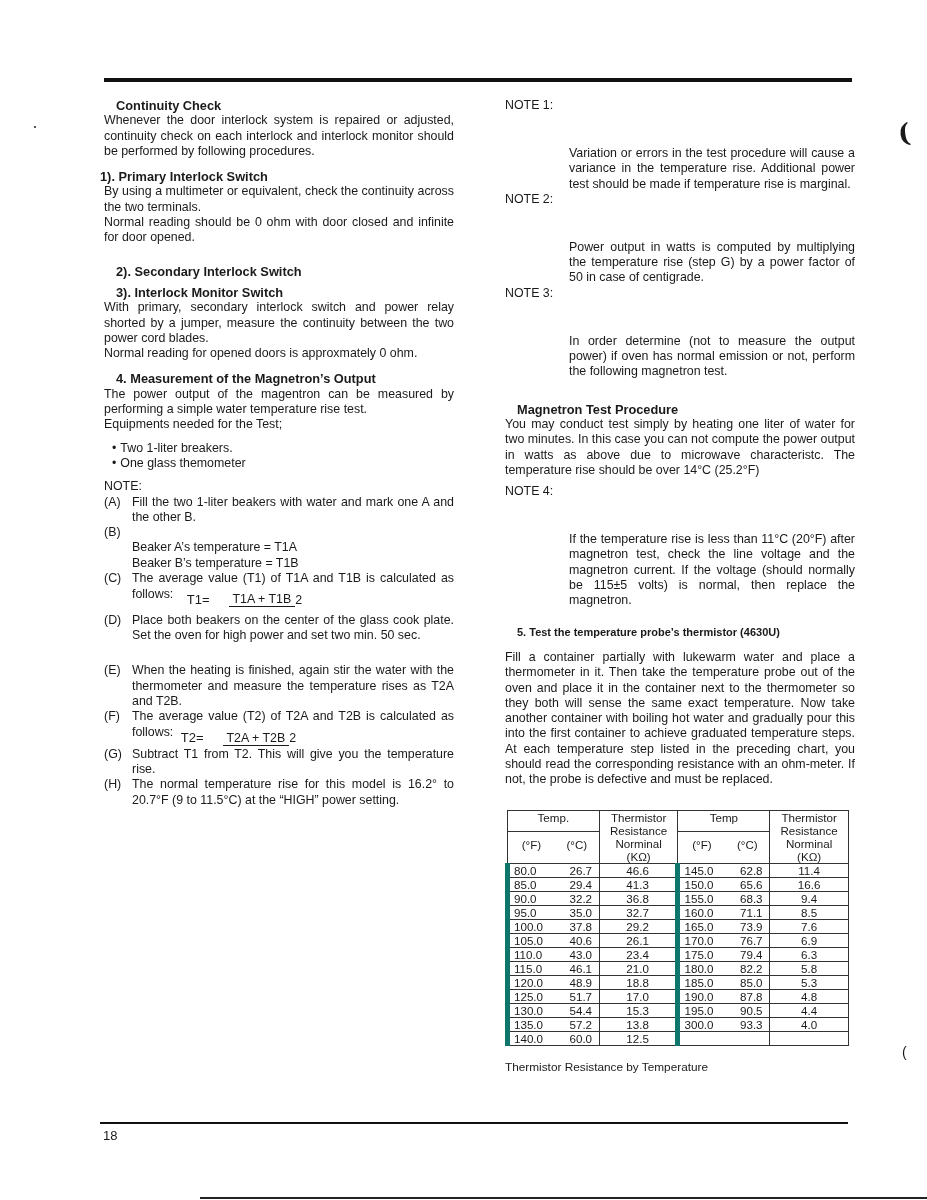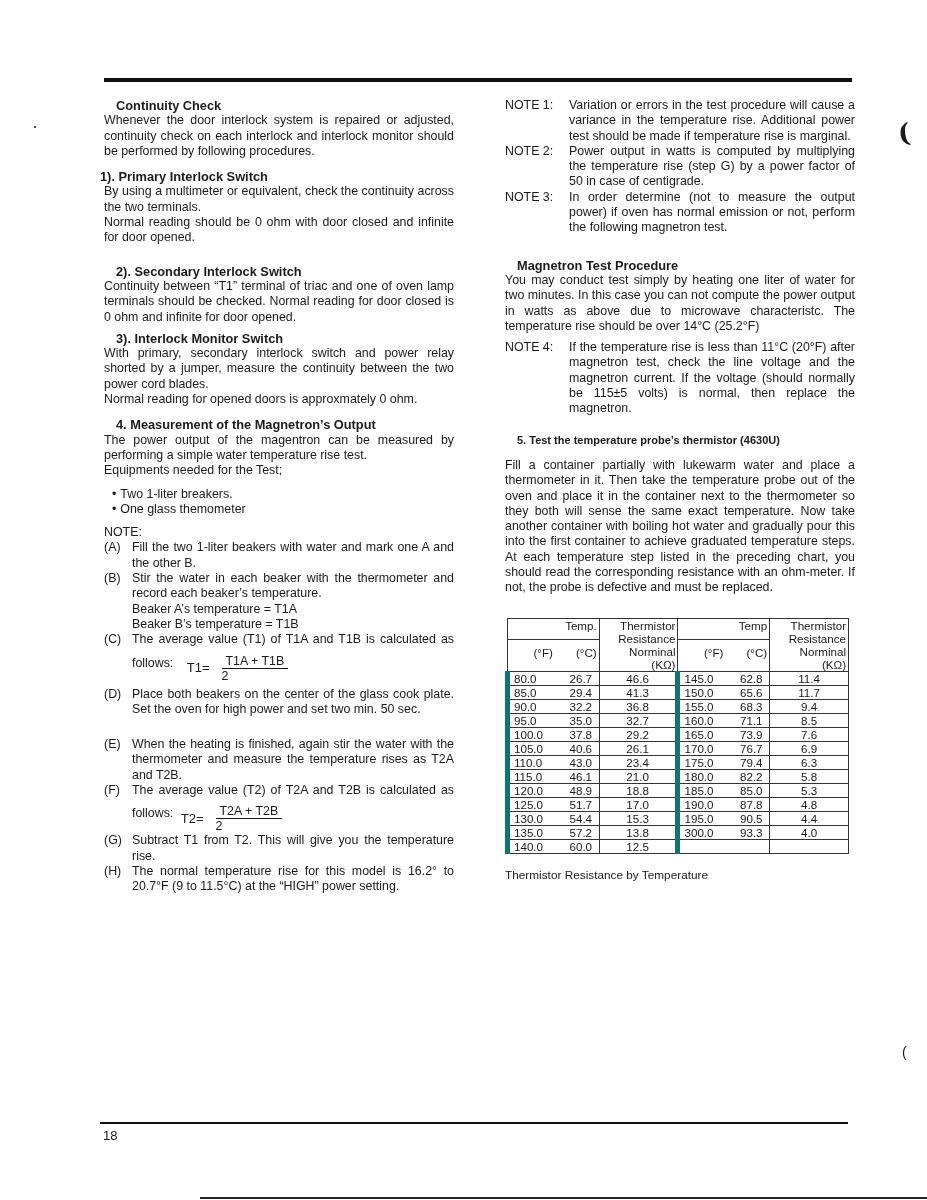--- a/index.html
+++ b/index.html
@@ -22,34 +22,34 @@
   .h { font-weight: bold; font-size: 12.8px; margin-left: 12px; }
   p { margin: 0; text-align: justify; }
   .sec { margin-bottom: 10px; }
   .h-num { margin-left: -4px; }
 
   ul.bul { list-style: none; margin: 8px; padding: 0; }
   ul.bul li::before { content: "\2022"; margin-right: 4px; }
 
   .note-row { display: flex; }
   .note-label { flex: 0 0 56px; }
-  .note-text { flex: 1; text-align: justify; }
+  .note-text { flex: 1; text-align: justify; margin-top: 48px; }
   .step-row { display: flex; }
   .step-label { flex: 0 0 28px; }
   .step-text { flex: 1; text-align: justify; }
 
   .formula { display: inline-flex; align-items: center; margin-left: 10px; position: relative; top: 6px; }
-  .frac { display: inline-flex; flex-direction: column; margin-left: 12px; }
+  .frac { display: inline-flex; flex-direction: row; align-items: center; margin-left: 19px; }
   .frac .num { border-bottom: 1px solid #1a1a1a; padding: 0 4px; line-height: 14px; }
   .frac .den { line-height: 14px; }
   .formula-lhs { font-size: 13px; }
 
   table.therm { border-collapse: collapse; width: 344px; margin-top: 22px; font-size: 11.6px; line-height: 13px; }
   table.therm td, table.therm th { border: 1px solid #333; text-align: center; padding: 0 2px; font-weight: normal; }
-  table.therm th { vertical-align: top; text-align: right; }
+  table.therm th { vertical-align: top; }
   table.therm td.f, table.therm td.c { border-left: none; border-right: none; }
   table.therm td.f { border-left: 5px solid #0f766e; text-align: left; padding-left: 4px; }
   table.therm td.c { text-align: center; padding-left: 10px; }
   .caption { margin-top: 14px; font-size: 11.8px; }
 </style>
 </head>
 <body>
 
 <div class="top-rule"></div>
 <div class="dot-mark"></div>
@@ -65,21 +65,20 @@
   <div class="sec">
     <div class="h h-num">1). Primary Interlock Switch</div>
     <p>By using a multimeter or equivalent, check the continuity across the two terminals.</p>
     <p>Normal reading should be 0 ohm with door closed and infinite for door opened.</p>
   </div>
 
   <div style="height:8px"></div>
 
   <div class="sec" style="margin-bottom:6px">
     <div class="h">2). Secondary Interlock Switch</div>
-    <p>Continuity between “T1” terminal of triac and one of oven lamp terminals should be checked. Normal reading for door closed is 0 ohm and infinite for door opened.</p>
   </div>
 
   <div class="sec">
     <div class="h">3). Interlock Monitor Switch</div>
     <p>With primary, secondary interlock switch and power relay shorted by a jumper, measure the continuity between the two power cord blades.</p>
     <p>Normal reading for opened doors is approxmately 0 ohm.</p>
   </div>
 
   <div>
     <div class="h">4. Measurement of the Magnetron’s Output</div>
@@ -93,21 +92,21 @@
       <span class="note-label">NOTE:</span>
     </div>
 
     <div class="step-row">
       <span class="step-label">(A)</span>
       <span class="step-text">Fill the two 1-liter beakers with water and mark one A and the other B.</span>
     </div>
     <div class="step-row">
       <span class="step-label">(B)</span>
       <span class="step-text">
-        <span>Stir the water in each beaker with the thermometer and record each beaker’s temperature.</span><br>
+        <br>
         <span>Beaker A’s temperature = T1A</span><br>
         <span>Beaker B’s temperature = T1B</span>
       </span>
     </div>
     <div class="step-row">
       <span class="step-label">(C)</span>
       <span class="step-text">
         <span>The average value (T1) of T1A and T1B is calculated as follows:</span>
         <span class="formula">
           <span class="formula-lhs">T1=</span>
@@ -223,21 +222,21 @@
             <td class="f">145.0</td>
             <td class="c">62.8</td>
             <td class="r">11.4</td>
           </tr>
           <tr>
             <td class="f">85.0</td>
             <td class="c">29.4</td>
             <td class="r">41.3</td>
             <td class="f">150.0</td>
             <td class="c">65.6</td>
-            <td class="r">11.7</td>
+            <td class="r">16.6</td>
           </tr>
           <tr>
             <td class="f">90.0</td>
             <td class="c">32.2</td>
             <td class="r">36.8</td>
             <td class="f">155.0</td>
             <td class="c">68.3</td>
             <td class="r">9.4</td>
           </tr>
           <tr>

